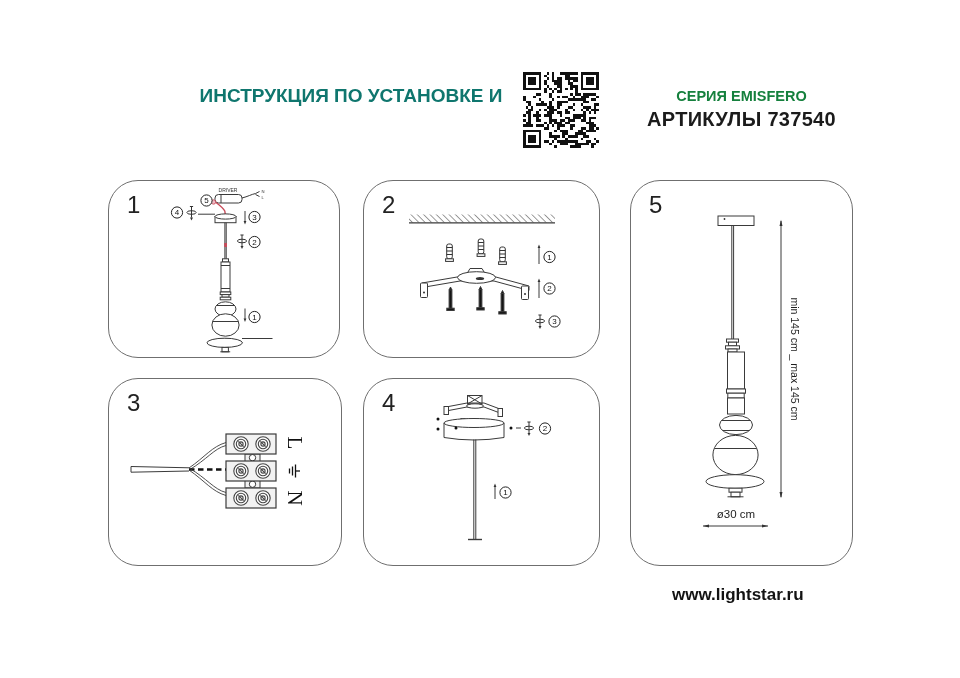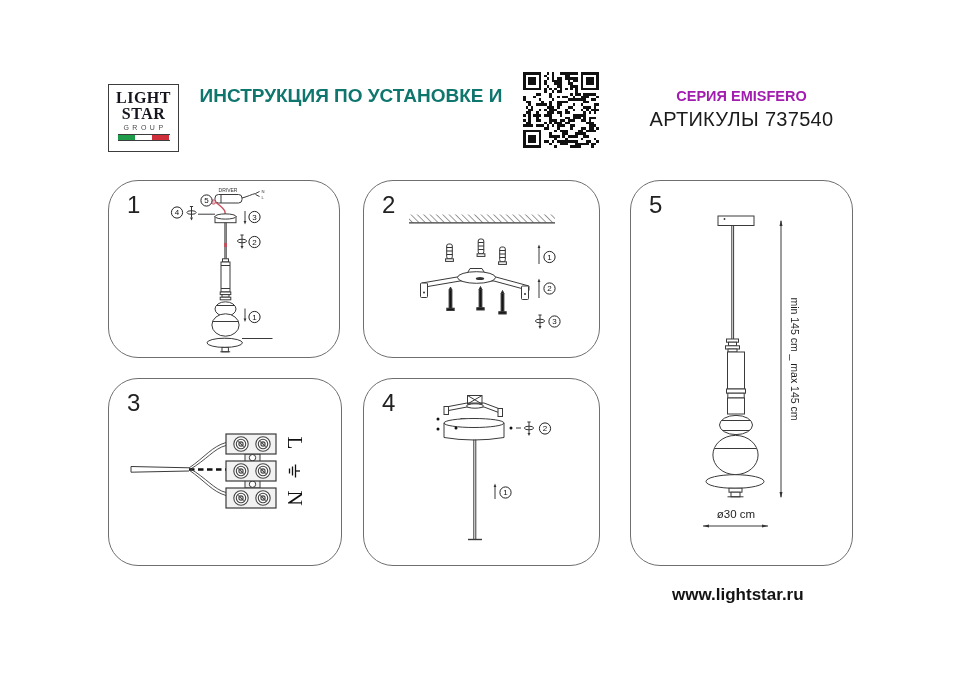--- a/index.html
+++ b/index.html
@@ -13,22 +13,22 @@
              letter-spacing:.5px;color:#15151f;}
   .logo-group{font-size:7px;letter-spacing:3.5px;color:#4a4a4a;margin-top:2px;padding-left:3px;}
   .logo-flag{width:52px;height:5px;margin:3px auto 0;display:flex;border-top:1px solid #3c3c3c;border-bottom:1px solid #3c3c3c;}
   .logo-flag div{flex:1;}
   .flag-green{background:#1e9c4a;} .flag-white{background:#ffffff;} .flag-red{background:#cf2e3b;}
 
   .main-title{position:absolute;left:186px;top:85px;width:330px;text-align:center;
               font-size:19px;font-weight:700;line-height:21px;color:#0f766e;}
   .qr{position:absolute;left:523px;top:72px;width:76px;height:76px;}
   .series-block{position:absolute;left:630px;top:88px;width:223px;text-align:center;}
-  .series-name{font-size:14.5px;font-weight:700;color:#a21caf;}
-  .articles{font-size:20px;font-weight:400;color:#1b1b1b;margin-top:4px;letter-spacing:.3px;text-align:center;}
+  .series-name{font-size:14.5px;font-weight:700;color:#15803d;}
+  .articles{font-size:20px;font-weight:700;color:#1b1b1b;margin-top:4px;letter-spacing:.3px;text-align:center;}
 
   
   .panel{position:absolute;border:1px solid #6f6f6f;border-radius:30px;background:#fff;box-sizing:border-box;}
   .p1{left:108px;top:180px;width:232px;height:178px;}
   .p2{left:363px;top:180px;width:237px;height:178px;}
   .p3{left:108px;top:378px;width:234px;height:188px;}
   .p4{left:363px;top:378px;width:237px;height:188px;}
   .p5{left:630px;top:180px;width:223px;height:386px;}
   .panel-number{position:absolute;left:18px;top:10px;font-size:24px;font-weight:400;color:#222;}
   .panel svg{position:absolute;left:0;top:0;}
@@ -68,30 +68,20 @@
       </g>
       <g id="termscrew" stroke="#444" fill="#fdfdfd" stroke-width="1.1">
         <circle cx="0" cy="0" r="7.2"></circle>
         <circle cx="0" cy="0" r="4.7" fill="none"></circle>
         <circle cx="0" cy="0" r="2.1" fill="none"></circle>
         <line x1="-2.6" y1="-2.6" x2="2.6" y2="2.6"></line>
       </g>
     </defs>
   </svg>
 
-  <div class="logo-box">
-    <div class="logo-word">LIGHT</div>
-    <div class="logo-word">STAR</div>
-    <div class="logo-group">GROUP</div>
-    <div class="logo-flag">
-      <div class="flag-green"></div>
-        <div class="flag-white"></div>
-        <div class="flag-red"></div>
-    </div>
-  </div>
 
   <div class="main-title">
     <div>ИНСТРУКЦИЯ ПО УСТАНОВКЕ И</div>
   </div>
 
   <svg id="qr-svg" class="qr" viewBox="0 0 29 29" shape-rendering="crispEdges">
       <rect x="0" y="0" width="1" height="1" fill="#111"></rect>
       <rect x="1" y="0" width="1" height="1" fill="#111"></rect>
       <rect x="2" y="0" width="1" height="1" fill="#111"></rect>
       <rect x="3" y="0" width="1" height="1" fill="#111"></rect>

